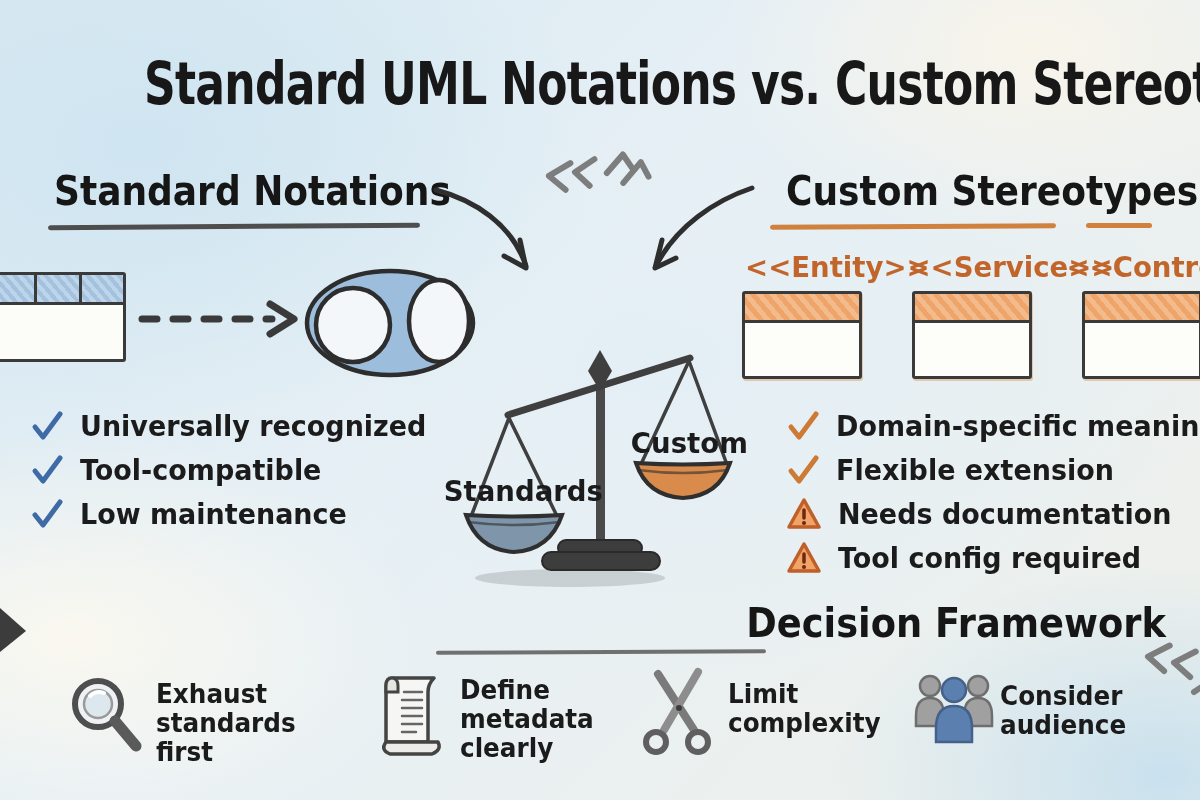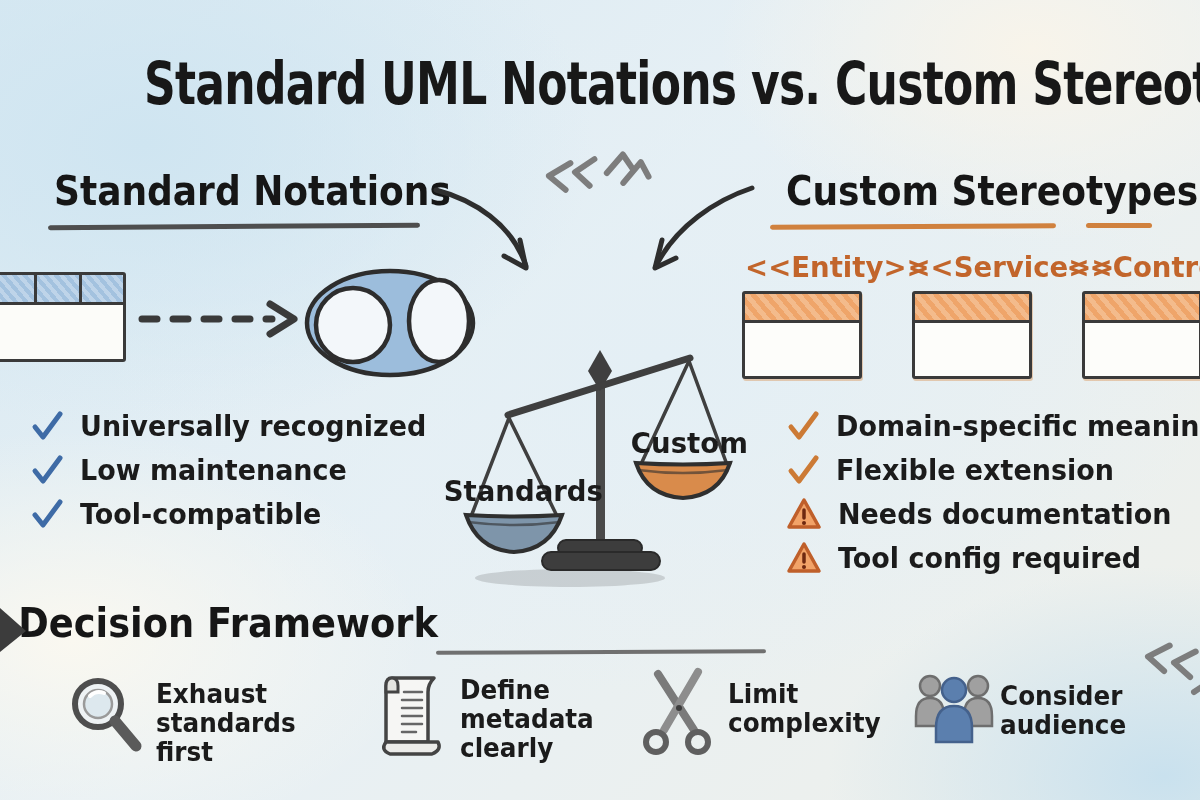--- a/index.html
+++ b/index.html
@@ -73,27 +73,27 @@
     <div class="list-row">
       <svg width="34" height="32" viewBox="0 0 34 32">
           <path d="M5,17 L13,27 L30,4" stroke="#3e6ba6" stroke-width="5" fill="none" stroke-linecap="round" stroke-linejoin="round"></path>
         </svg>
       <span class="list-label">Universally recognized</span>
     </div>
     <div class="list-row">
       <svg width="34" height="32" viewBox="0 0 34 32">
           <path d="M5,17 L13,27 L30,4" stroke="#3e6ba6" stroke-width="5" fill="none" stroke-linecap="round" stroke-linejoin="round"></path>
         </svg>
+      <span class="list-label">Tool-compatible</span>
+    </div>
+    <div class="list-row">
+      <svg width="34" height="32" viewBox="0 0 34 32">
+          <path d="M5,17 L13,27 L30,4" stroke="#3e6ba6" stroke-width="5" fill="none" stroke-linecap="round" stroke-linejoin="round"></path>
+        </svg>
       <span class="list-label">Low maintenance</span>
-    </div>
-    <div class="list-row">
-      <svg width="34" height="32" viewBox="0 0 34 32">
-          <path d="M5,17 L13,27 L30,4" stroke="#3e6ba6" stroke-width="5" fill="none" stroke-linecap="round" stroke-linejoin="round"></path>
-        </svg>
-      <span class="list-label">Tool-compatible</span>
     </div>
   </div>
 
   <div class="abs section-head" style="left:786px; top:168px;">Custom Stereotypes</div>
   <div class="abs underline" style="left:770px; top:224px; width:286px; background:#d0813e; transform:rotate(-0.3deg);"></div>
   <div class="abs underline" style="left:1086px; top:223px; width:66px; background:#d0813e;"></div>
 
   <div class="abs stereotype-label" style="left:742px; top:250px; width:122px;">&lt;&lt;Entity&gt;&gt;</div>
   <div class="abs stereotype-label" style="left:904px; top:250px; width:140px;">&lt;&lt;Service&gt;&gt;</div>
   <div class="abs stereotype-label" style="left:1062px; top:250px; width:180px; text-align:left;">&lt;&lt;Controller&gt;&gt;</div>
@@ -172,21 +172,21 @@
     <path d="M206,125 Q253,128 300,125 Q289,158 253,160 Q217,158 206,125 Z" fill="#d98b4b" stroke="#2f2f2f" stroke-width="4"></path>
     <path d="M208,132 Q253,138 298,132" stroke="#2f2f2f" stroke-width="2.5" fill="none" opacity="0.6"></path>
 
     <rect x="128" y="202" width="84" height="16" rx="8" fill="#3d3d3d" stroke="#2a2a2a" stroke-width="2"></rect>
     <rect x="112" y="214" width="118" height="18" rx="9" fill="#3d3d3d" stroke="#2a2a2a" stroke-width="2"></rect>
   </svg>
 
   <div class="abs pan-label" style="left:440px; top:474px; width:150px;">Standards</div>
   <div class="abs pan-label" style="left:628px; top:426px; width:112px;">Custom</div>
 
-  <div class="abs" style="left:0; right:16px; top:600px; text-align:left;">
+  <div class="abs" style="left:0; right:16px; top:600px; text-align:right;">
     <span class="section-head" style="transform:scaleX(0.92); display:inline-block; transform-origin:center;">Decision Framework</span>
   </div>
   <div class="abs underline" style="left:436px; top:650px; width:330px; height:4px; background:#707070; transform:rotate(-0.3deg);"></div>
 
   <svg class="abs" style="left:68px; top:674px;" width="82" height="88" viewBox="0 0 82 88">
     <circle cx="30" cy="30" r="23" fill="#eef2f4" stroke="#4e4e4e" stroke-width="6"></circle>
     <circle cx="30" cy="30" r="14" fill="#dde8ee" stroke="#9a9a9a" stroke-width="2.5"></circle>
     <path d="M22,22 Q28,16 36,19" stroke="#ffffff" stroke-width="4" fill="none" stroke-linecap="round"></path>
     <line x1="47" y1="47" x2="68" y2="72" stroke="#5a5a5a" stroke-width="11" stroke-linecap="round"></line>
   </svg>

